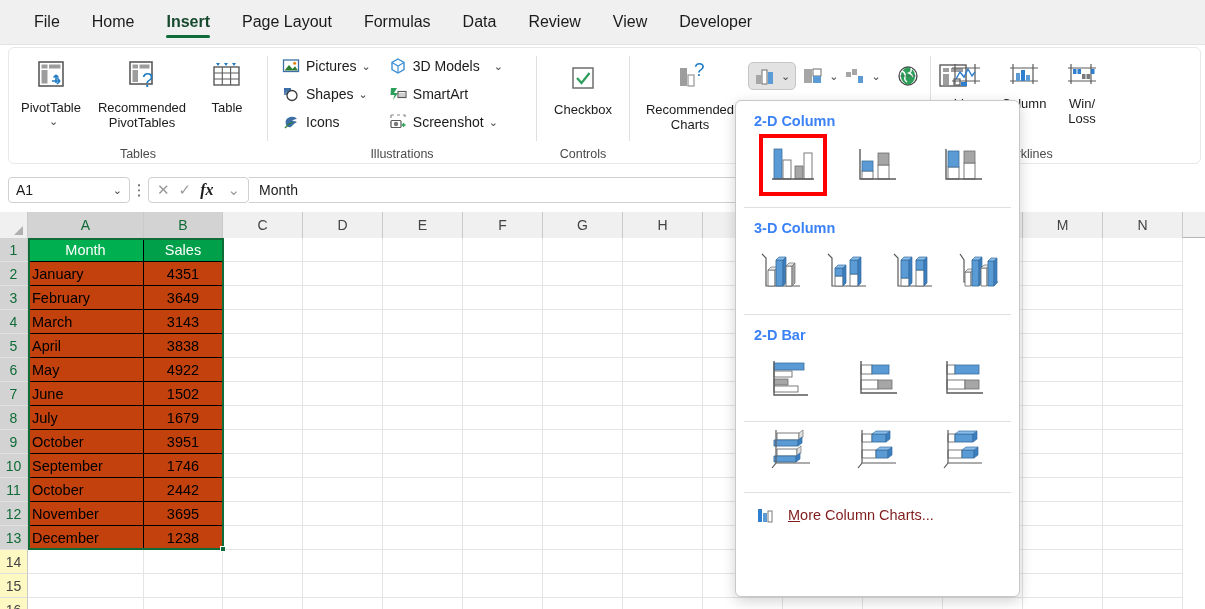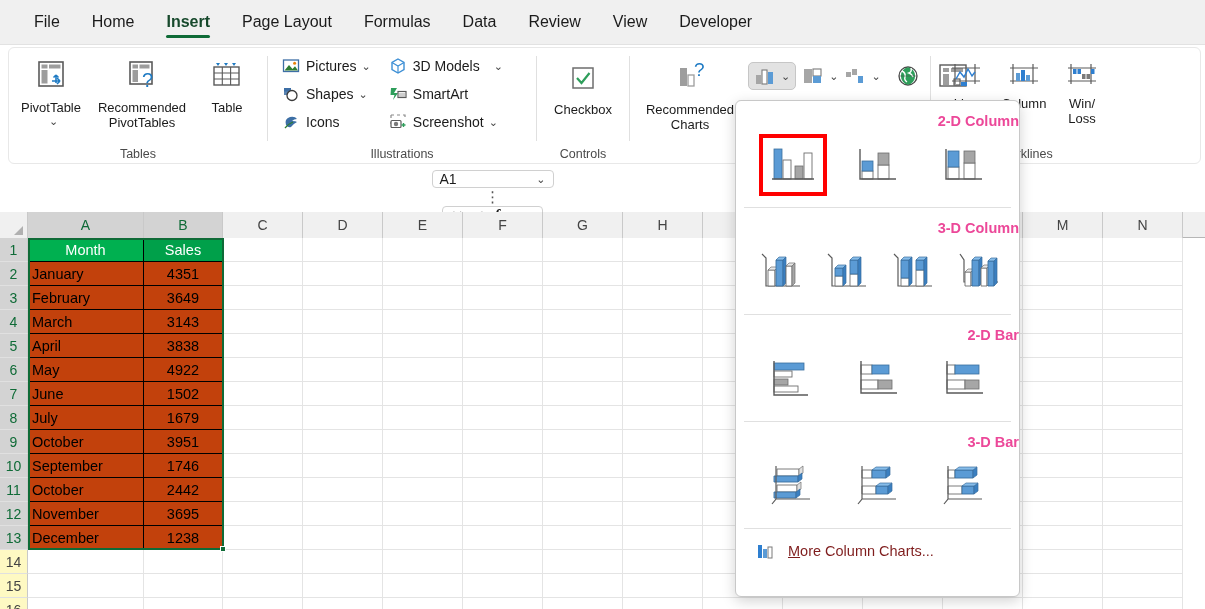--- a/index.html
+++ b/index.html
@@ -53,21 +53,21 @@
   }
   .bigbtn .lbl { font-size:13px; color:#1b1b1b; text-align:center; line-height:15px; margin-top:4px; }
   .smallrow { display:flex; align-items:center; height:28px; cursor:default; }
   .smallrow .lbl { font-size:14px; color:#1b1b1b; margin-left:6px; white-space:nowrap; }
   .chev { font-size:11px; color:#444; margin-left:5px; }
 
   .icoslot { display:flex; align-items:center; justify-content:center; }
 
   
   .fbar { position:absolute; top:170px; left:0; width:985px; height:40px; background:#ffffff;
-          display:flex; align-items:center; padding:0 8px;flex-direction:column; }
+          display:flex; align-items:center; padding:0 8px; }
   .namebox {
     width:122px; height:26px; border:1px solid #d0d0d0; border-radius:4px;
     display:flex; align-items:center; justify-content:space-between;
     padding:0 7px; font-size:14px; color:#1b1b1b; background:#fff;
   }
   .vdots { width:18px; text-align:center; color:#555; font-size:15px; letter-spacing:0; }
   .fxgroup {
     height:26px; border:1px solid #d0d0d0; border-radius:4px; display:flex;
     align-items:center; gap:9px; padding:0 8px; background:#fff;
   }
@@ -105,21 +105,21 @@
 
   .selbox { position:absolute; border:2px solid #0f6b37; pointer-events:none; }
   .selhandle { position:absolute; width:6px; height:6px; background:#0f6b37; border:1px solid #fff; }
 
   
   .dropdown {
     position:absolute; left:735px; top:100px; width:285px; height:497px;
     background:#ffffff; border:1px solid #c8c8c8; border-radius:6px;
     box-shadow:0 4px 14px rgba(0,0,0,0.18); z-index:50; overflow:hidden;
   }
-  .dd-sec-title { font-size:14.5px; font-weight:bold; color:#ec4899; padding:12px 0 8px 18px;text-align:right; }
+  .dd-sec-title { font-size:14.5px; font-weight:bold; color:#3b82f6; padding:12px 0 8px 18px; }
   .dd-row { display:flex; align-items:flex-end; padding:0 0 14px 26px; gap:24px; }
   .dd-item { width:62px; height:56px; display:flex; align-items:center; justify-content:center; cursor:default; }
   .dd-item.hl { outline:4px solid #ff0000; outline-offset:-1px; }
   .dd-div { height:1px; background:#e0e0e0; margin:0 8px; }
   .dd-more { display:flex; align-items:center; gap:10px; padding:12px 0 0 20px; font-size:14.5px; color:#7f1d1d; cursor:default;}
   .dd-more u { text-decoration:underline; }
 
   .btn-active { background:#e2e2e2; border:1px solid #c6c6c6; border-radius:5px; }
 </style>
 </head>
@@ -853,21 +853,20 @@
           <rect x="19" y="12" width="24" height="9" fill="#5b9bd5" stroke="#3a6f9e" stroke-width="0.8"></rect>
           <rect x="11" y="27" width="18" height="9" fill="#fff" stroke="#6e6e6e" stroke-width="0.9"></rect>
           <rect x="29" y="27" width="14" height="9" fill="#a6a6a6" stroke="#6e6e6e" stroke-width="0.8"></rect>
           <path d="M11 8 V40 H47" stroke="#5a5a5a" stroke-width="1.4" fill="none"></path>
         </svg>
       </div>
     </div>
 
     <div class="dd-div"></div>
 
-    <div class="dd-sec-title">3-D Bar</div>
     <div class="dd-row">
       <div class="dd-item">
         <svg width="58" height="52" viewBox="0 0 58 52">
           <path d="M13 9 h22 v7 h-22 z" fill="#fff" stroke="#6e6e6e" stroke-width="0.9"></path>
           <path d="M35 9 l4 -3 v7 l-4 3 z" fill="#e0e0e0" stroke="#6e6e6e" stroke-width="0.7"></path>
           <path d="M10 16 h24 v6 h-24 z" fill="#5b9bd5" stroke="#3a6f9e" stroke-width="0.9"></path>
           <path d="M34 16 l4 -3 v6 l-4 3 z" fill="#3a7fc0" stroke="#3a6f9e" stroke-width="0.7"></path>
           <path d="M13 25 h20 v7 h-20 z" fill="#fff" stroke="#6e6e6e" stroke-width="0.9"></path>
           <path d="M33 25 l4 -3 v7 l-4 3 z" fill="#e0e0e0" stroke="#6e6e6e" stroke-width="0.7"></path>
           <path d="M10 32 h22 v6 h-22 z" fill="#5b9bd5" stroke="#3a6f9e" stroke-width="0.9"></path>

